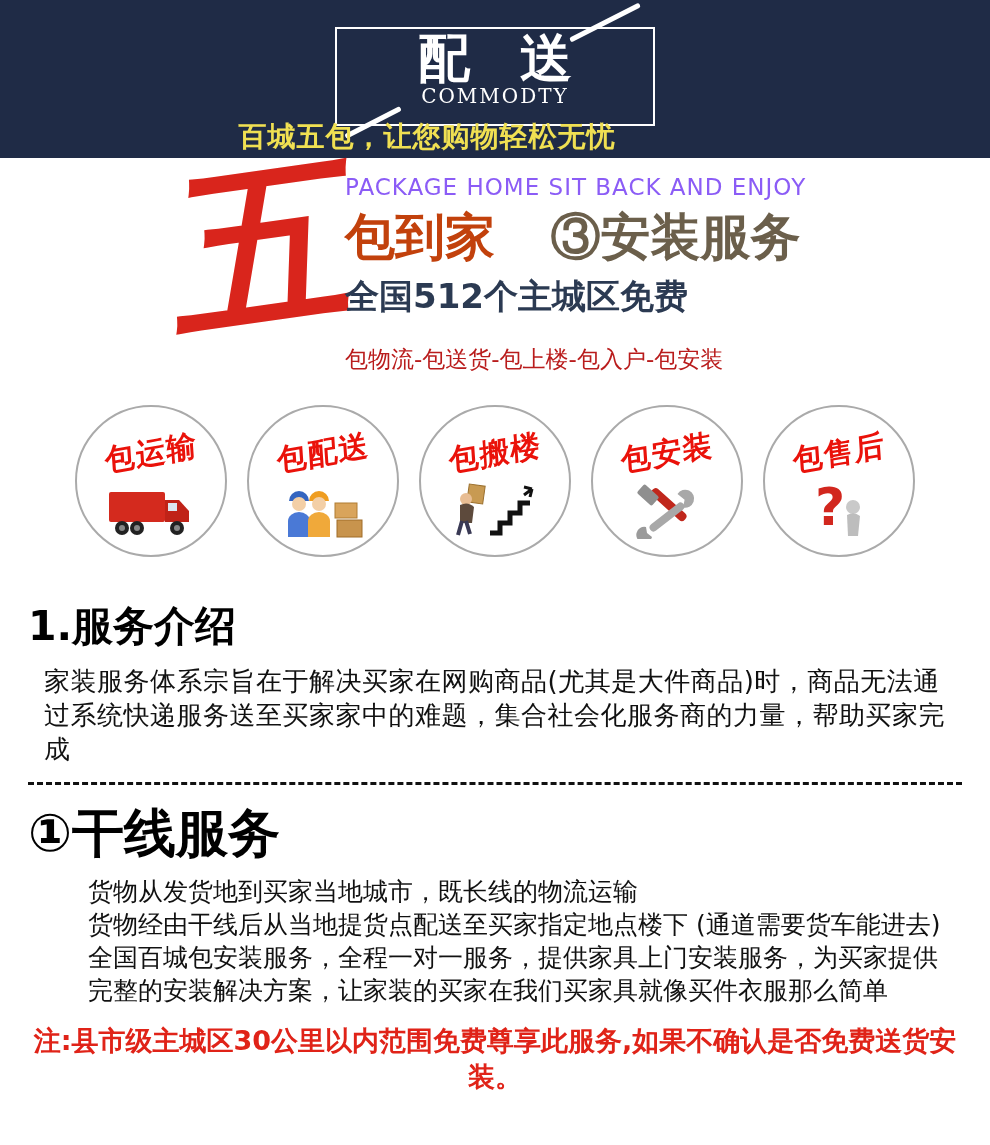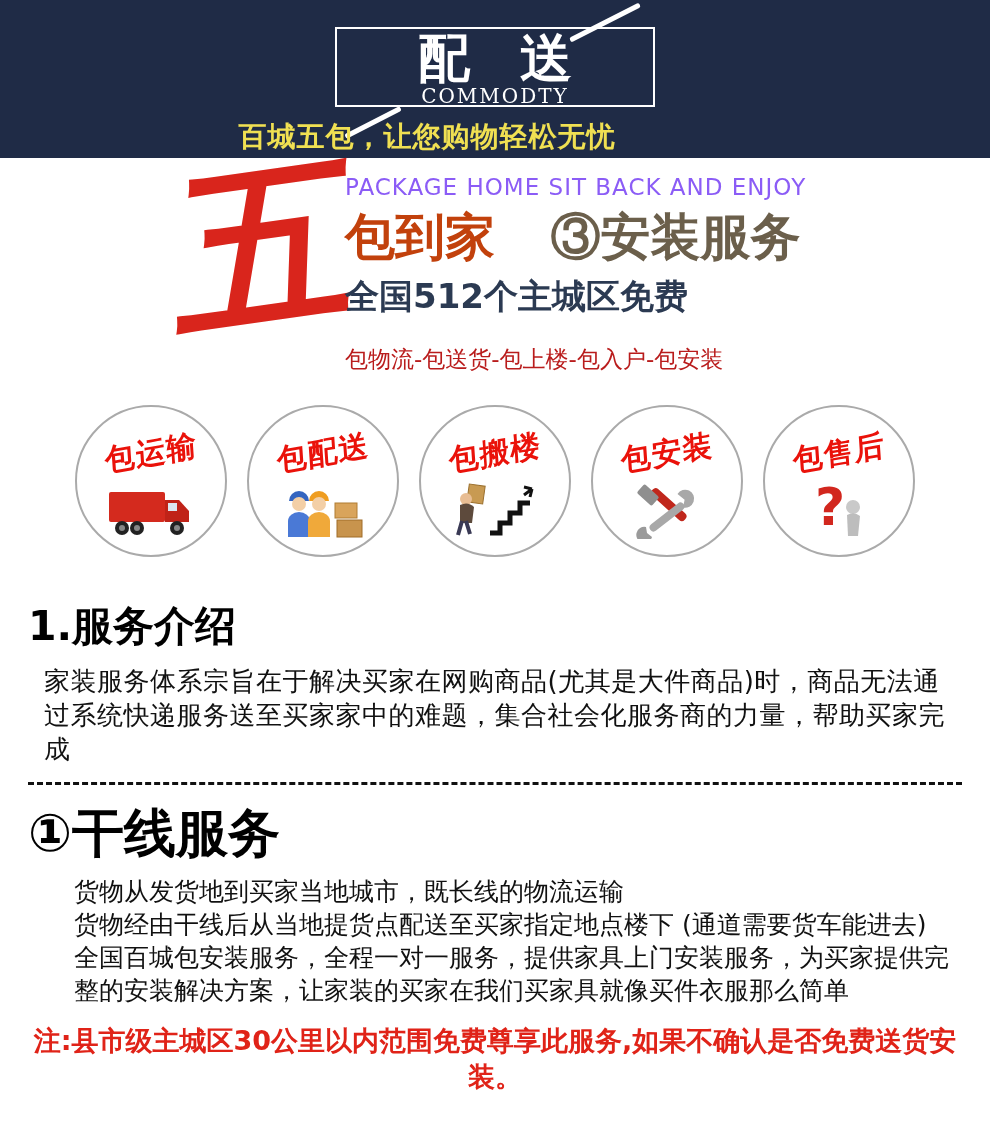--- a/index.html
+++ b/index.html
@@ -1,21 +1,21 @@
 <!DOCTYPE html>
 <html><head>
 <meta charset="utf-8">
 <style>
   * { margin:0; padding:0; box-sizing:border-box; }
   html,body { width:990px; background:#fff; font-family:"DejaVu Sans","Liberation Sans",sans-serif; }
   .page { position:relative; width:990px; height:1145px; background:#fff; overflow:hidden; }
 
   
   .header { position:relative; width:990px; height:158px; background:#1f2b46; overflow:hidden; }
-  .title-box { position:absolute; left:335px; top:27px; width:320px; height:80px;
+  .title-box { position:absolute; left:335px; top:27px; width:320px; height:99px;
                border:2px solid #ffffff; text-align:center; }
   .title { font-family:"DejaVu Serif","Liberation Serif",serif; font-weight:bold;
            color:#fff; font-size:52px; line-height:56px; letter-spacing:16px; text-indent:16px; margin-top:1px; }
   .subtitle { font-family:"DejaVu Serif","Liberation Serif",serif; font-weight:normal;
               color:#fff; font-size:20px; letter-spacing:2px; line-height:20px; }
   .slash { position:absolute; background:#fff; height:5px; border-radius:2px; }
   .slash.tr { width:78px; left:566px; top:20px; transform:rotate(-27deg); }
   .slash.bl { width:62px; left:342px; top:120px; transform:rotate(-27deg); }
   .tagline { position:absolute; left:8px; top:118px; width:838px; text-align:center;
              color:#f0e052; font-size:28px; font-weight:bold; letter-spacing:1px; }
@@ -45,21 +45,21 @@
                  transform:rotate(-10deg) skewX(-6deg); letter-spacing:1px; }
   .badge-icon { position:absolute; bottom:16px; left:0; right:0;
                 display:flex; justify-content:center; }
 
   
   .content { padding:0 28px; }
   .intro-heading { font-size:41px; font-weight:bold; color:#000; margin:24px 0 10px; }
   .intro-body { font-size:26px; color:#111; line-height:34px; letter-spacing:0.5px;margin-left:16px; }
   .divider { border:none; border-top:3px dashed #111; margin:16px 0 2px; }
   .service-heading { font-size:52px; font-weight:bold; color:#000; margin:14px 0 6px; white-space:nowrap; }
-  .service-desc { font-size:25px; color:#111; line-height:33px; margin-left:46px; max-width:880px; }
+  .service-desc { font-size:25px; color:#111; line-height:33px; margin-left:60px; max-width:880px; }
 
   
   .notice { margin-top:16px; text-align:center; color:#e02318; font-weight:bold;
             font-size:27px; line-height:36px; }
 </style>
 </head>
 <body>
 
 <div class="page">
 

